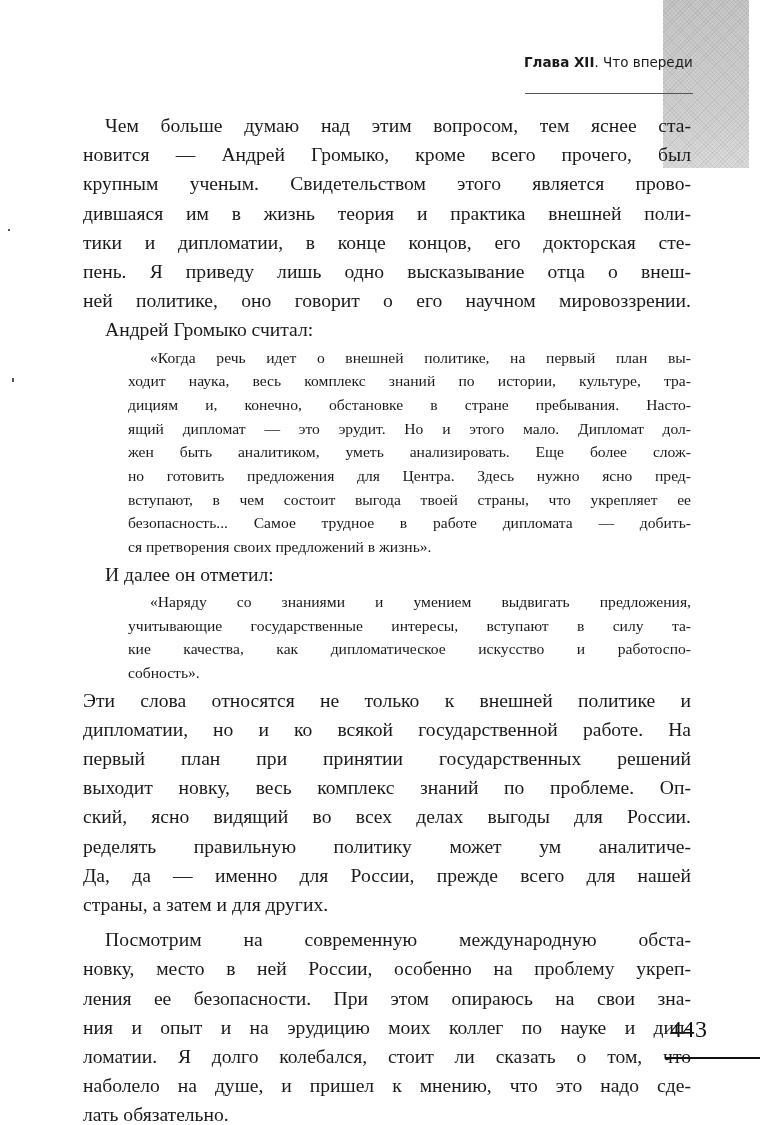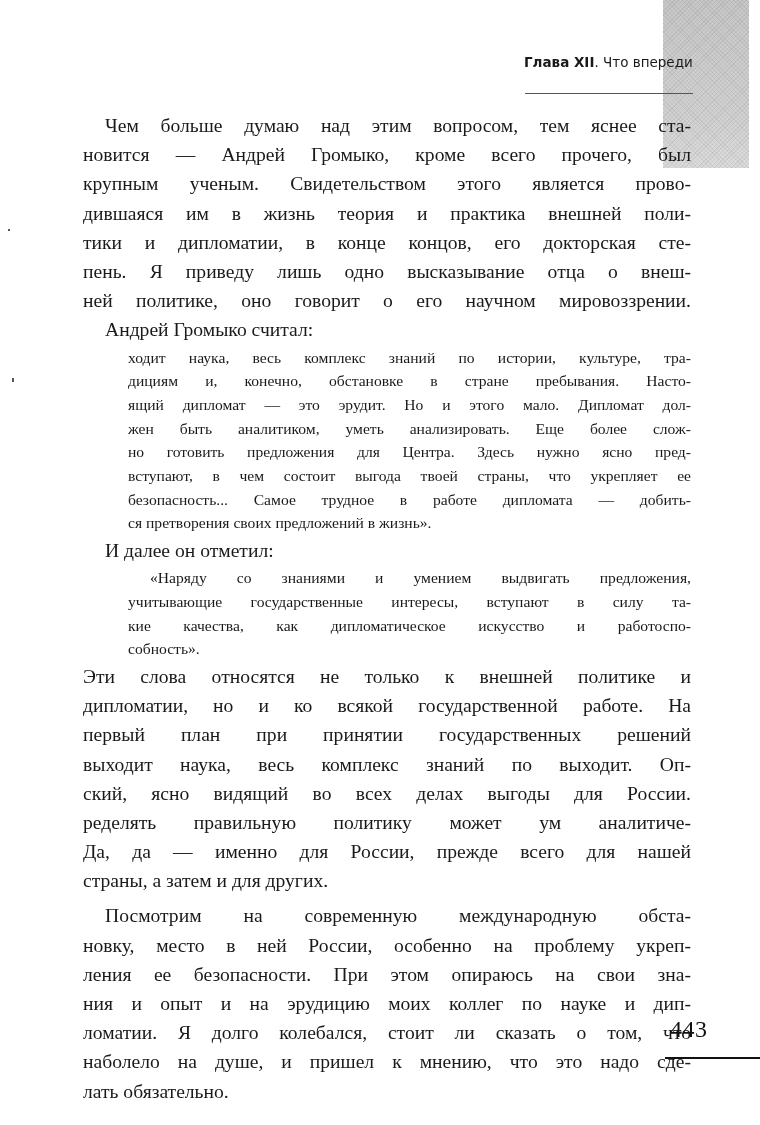--- a/index.html
+++ b/index.html
@@ -71,20 +71,21 @@
     <span class="line">новится — Андрей Громыко, кроме всего прочего, был</span>
     <span class="line">крупным ученым. Свидетельством этого является прово-</span>
     <span class="line">дившаяся им  в жизнь теория и практика внешней поли-</span>
     <span class="line">тики и дипломатии, в конце концов, его докторская сте-</span>
     <span class="line">пень. Я приведу лишь одно  высказывание отца о внеш-</span>
     <span class="line">ней политике, оно говорит о его научном мировоззрении.</span>
     <span class="line indent last">Андрей Громыко считал:</span>
   </div>
 
   <div class="quote">
+    <span class="line indent">«Когда речь идет о внешней политике, на первый план вы-</span>
     <span class="line">ходит наука, весь комплекс знаний по истории, культуре, тра-</span>
     <span class="line">дициям и, конечно, обстановке в стране пребывания. Насто-</span>
     <span class="line">ящий дипломат — это эрудит. Но и этого мало. Дипломат дол-</span>
     <span class="line">жен быть аналитиком, уметь анализировать. Еще более слож-</span>
     <span class="line">но готовить предложения для Центра. Здесь нужно ясно пред-</span>
     <span class="line">вступают, в чем состоит выгода твоей страны, что укрепляет ее</span>
     <span class="line">безопасность... Самое трудное в работе дипломата — добить-</span>
     <span class="line last">ся претворения своих предложений в жизнь».</span>
   </div>
 
@@ -96,21 +97,21 @@
     <span class="line indent">«Наряду со знаниями и умением выдвигать предложения,</span>
     <span class="line">учитывающие государственные интересы, вступают в силу та-</span>
     <span class="line">кие качества, как дипломатическое искусство и работоспо-</span>
     <span class="line last">собность».</span>
   </div>
 
   <div>
     <span class="line">Эти слова относятся не только к внешней политике и</span>
     <span class="line">дипломатии, но и ко всякой государственной работе.  На</span>
     <span class="line">первый план при принятии  государственных решений</span>
-    <span class="line">выходит наука, весь комплекс знаний по выходит. Оп-</span>
+    <span class="line">выходит новку, весь комплекс знаний по проблеме. Оп-</span>
     <span class="line">ский, ясно видящий во всех делах выгоды для России.</span>
     <span class="line">ределять правильную политику может ум аналитиче-</span>
     <span class="line">Да, да — именно для России, прежде всего для нашей</span>
     <span class="line last">страны, а затем и для других.</span>
   </div>
   <div class="para-gap"></div>
 
   <div>
     <span class="line indent">Посмотрим на современную международную обста-</span>
     <span class="line">новку, место в ней России, особенно на проблему укреп-</span>

